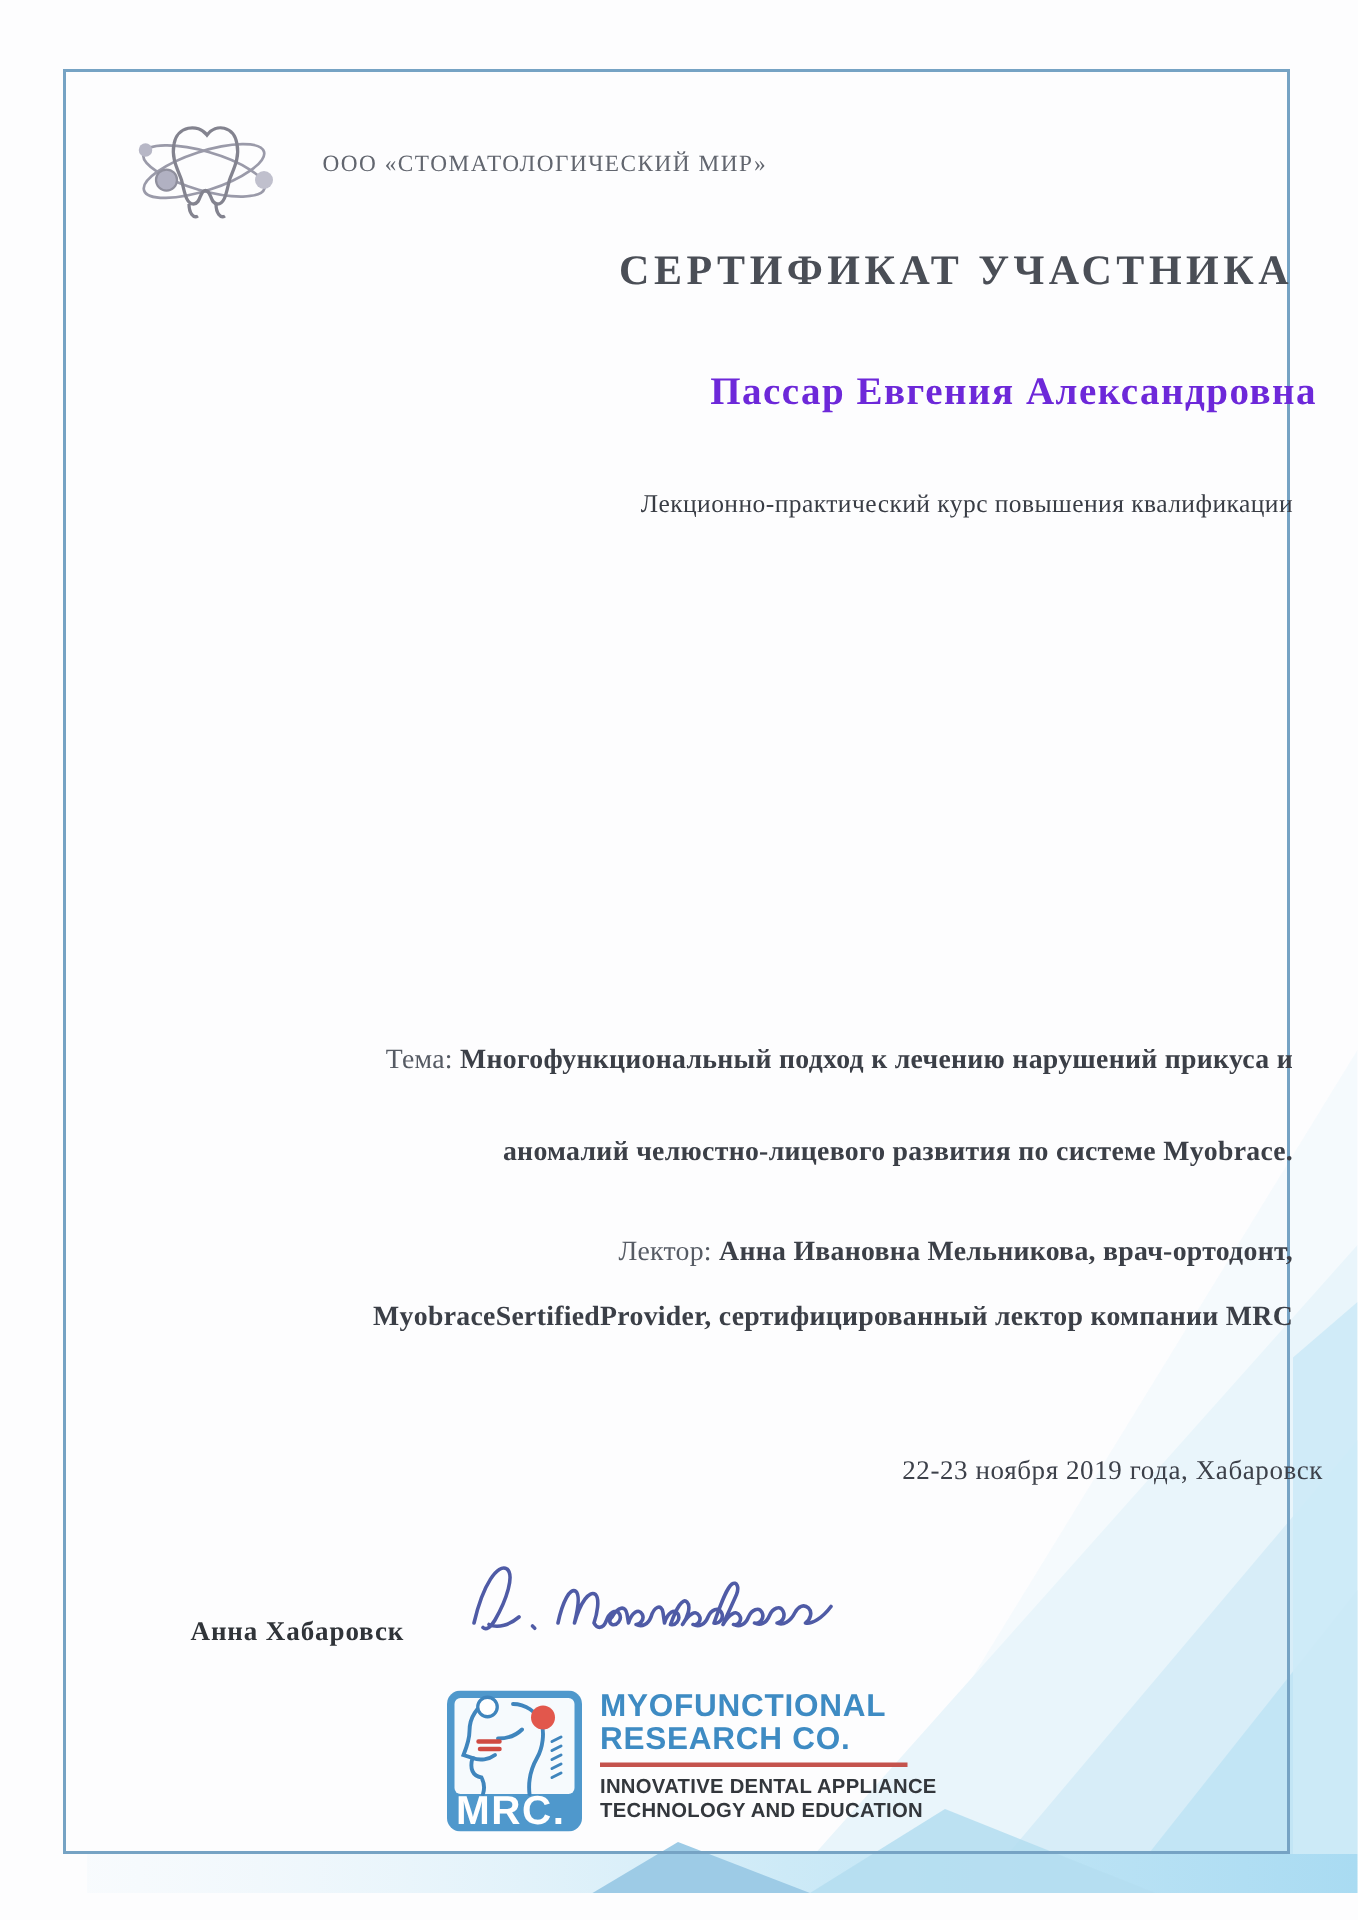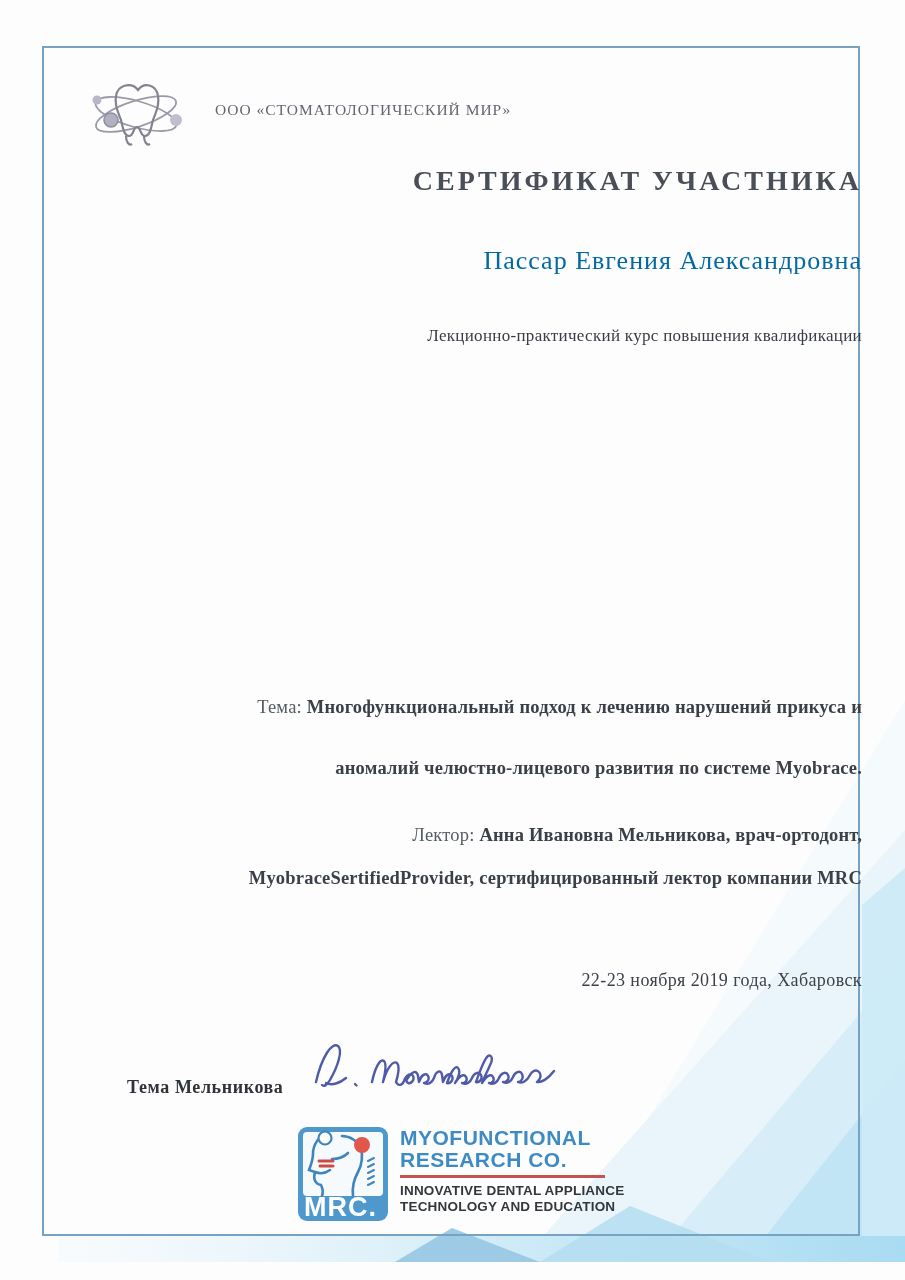--- a/index.html
+++ b/index.html
@@ -6,29 +6,29 @@
   body{width:905px;height:1280px;position:relative;background:#fdfdfe;overflow:hidden;
        font-family:"Liberation Serif","DejaVu Serif",serif;color:#42464e;}
   .decor{position:absolute;left:0;top:0;width:905px;height:1280px;z-index:0;}
   .frame{position:absolute;left:42px;top:46px;width:814px;height:1186px;
          border:2px solid #76a3c4;z-index:2;}
   .content{position:absolute;left:0;top:0;width:776px;height:1280px;z-index:3;}
   .centered{position:absolute;left:42px;width:820px;text-align:right;}
   .company{position:absolute;left:215px;top:101px;font-size:15.5px;letter-spacing:1px;color:#62666f;}
   .logo{position:absolute;left:86px;top:78px;}
   .title{top:165px;font-size:28px;font-weight:bold;letter-spacing:3px;color:#4a4e56;}
-  .name{top:246px;font-size:26px;font-weight:normal;letter-spacing:1px;color:#0369a1;}
+  .name{top:246px;font-size:26px;font-weight:bold;letter-spacing:1px;color:#6d28d9;padding-left:16px;}
   .course{top:282px;font-size:17px;color:#383c44;letter-spacing:0.3px;margin-top:44px;}
   .para{font-size:18.5px;font-weight:bold;color:#3b3f47;letter-spacing:0.2px;}
   .label-light{font-weight:normal;color:#565b64;}
   .theme1{top:697px;}
   .theme2{top:758px;}
   .lect1{top:825px;}
   .lect2{top:868px;}
-  .date{top:970px;font-size:18px;font-weight:normal;color:#3d414a;letter-spacing:0.4px;}
+  .date{top:970px;font-size:18px;font-weight:normal;color:#3d414a;letter-spacing:0.4px;padding-left:20px;}
   .signer{position:absolute;left:127px;top:1077px;font-size:18px;font-weight:bold;color:#303439;letter-spacing:0.6px;}
   .sig{position:absolute;left:300px;top:1028px;}
   .mrc{position:absolute;left:298px;top:1127px;display:flex;z-index:3;}
   .mrc-text{margin-left:12px;font-family:"Liberation Sans","DejaVu Sans",sans-serif;}
   .mrc-name{font-size:21px;font-weight:bold;color:#3e8bc3;line-height:22px;letter-spacing:0.5px;}
   .mrc-rule{width:205px;height:3px;background:#c4534d;margin:4px 0 5px 0;}
   .mrc-tag{font-size:13.5px;font-weight:bold;color:#33373c;line-height:16px;letter-spacing:0.2px;}
 </style>
 </head>
 <body>
@@ -84,21 +84,21 @@
 
   <svg class="sig" width="310" height="70" viewBox="0 0 310 70" aria-label="А. Мельникова">
     <g fill="none" stroke="#4f5ba6" stroke-width="2.4" stroke-linecap="round" stroke-linejoin="round">
       <path d="M16,54 C22,28 32,14 38,18 C43,22 38,38 30,52 C27,57 24,59 22,57"></path>
       <path d="M26,55 C32,58 40,55 46,50"></path>
       <path d="M55,56 l1.5,1.5"></path>
       <path d="M72,54 C75,40 80,30 84,33 C87,36 85,46 83,54 C87,40 93,32 97,35 C100,38 98,48 96,54 C98,58 102,58 104,53 C106,47 111,44 113,48 C115,52 111,56 108,55 C106,54 106,52 108,50 C112,43 117,42 118,48 L119,54 C121,47 126,44 128,48 C130,51 127,55 124,55 C128,57 132,55 134,50 C136,43 141,41 142,47 L143,54 C145,47 150,44 152,48 C154,52 150,56 147,55 C151,44 155,37 158,40 C161,43 158,51 155,55 C159,48 164,45 166,49 C168,52 165,56 162,55 C166,57 170,55 172,50 C174,45 179,43 181,47 C183,51 179,55 176,54 C180,43 184,31 188,28 C191,26 193,30 191,35 C188,42 184,50 182,55 C186,48 191,45 193,49 C195,52 192,56 189,55 C193,57 197,55 199,50 C201,45 206,43 208,47 C210,51 206,55 203,54 C207,56 211,54 213,49 C215,44 220,42 222,46 C224,50 221,54 218,54 C222,56 227,53 230,47 C232,43 236,41 239,44 C242,47 240,52 237,54 C241,55 248,51 254,43"></path>
     </g>
   </svg>
 
-  <div class="signer">Тема Мельникова</div>
+  <div class="signer">Анна Хабаровск</div>
 
   <div class="mrc">
     <svg width="90" height="94" viewBox="0 0 90 94">
       <rect x="0" y="0" width="90" height="94" rx="9" fill="#4f98cc"></rect>
       <rect x="5" y="5" width="80" height="64" rx="4" fill="#f6fafd"></rect>
       <g fill="none" stroke="#3f85bd" stroke-width="2.6" stroke-linecap="round">
         <path d="M28,8 C20,10 15,18 15,27 C15,33 13,38 11,43 L17,45 C15,52 17,57 23,58 C25,62 25,66 24,69"></path>
         <path d="M17,45 C22,47 28,46 32,43"></path>
         <path d="M44,9 C52,9 60,14 63,22 C65,28 64,38 60,45 C56,52 54,60 55,69"></path>
         <path d="M50,26 C46,30 40,32 34,32"></path>

